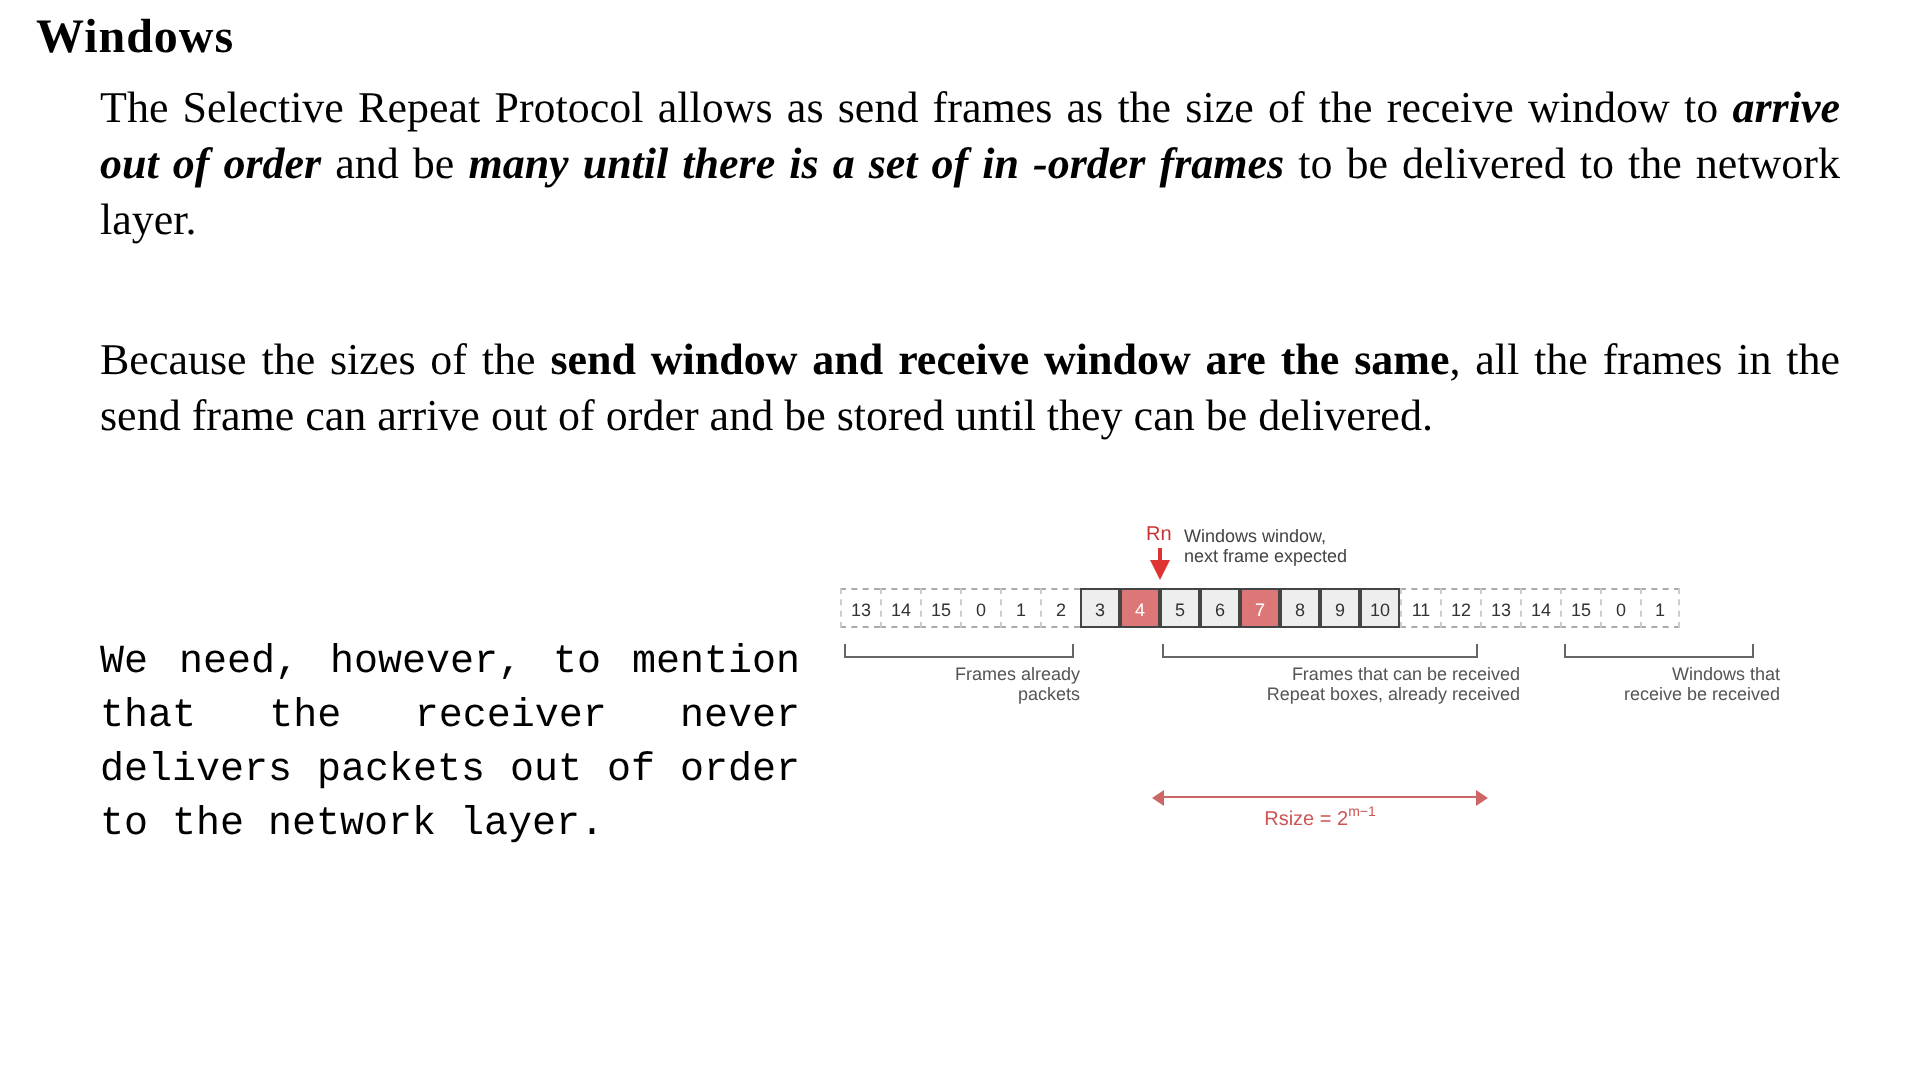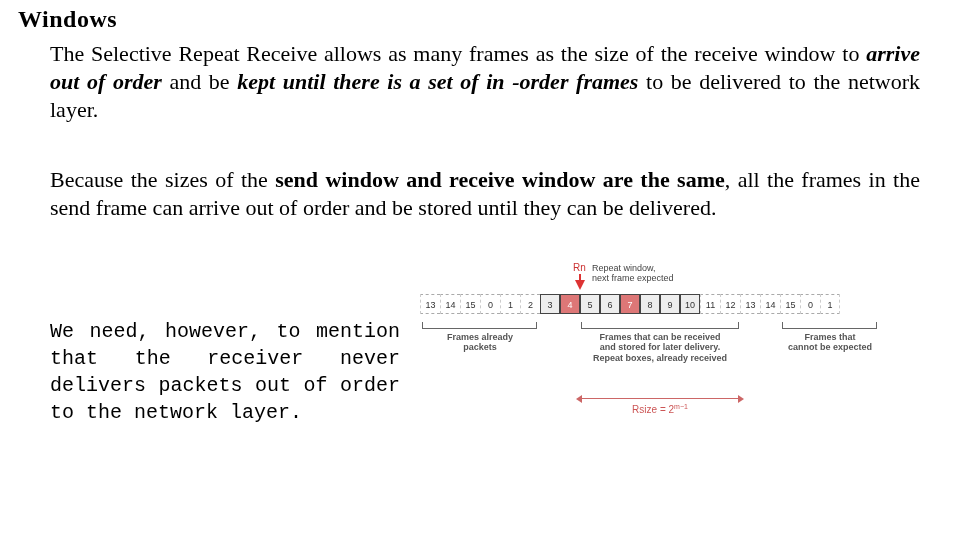--- a/index.html
+++ b/index.html
@@ -123,25 +123,24 @@
   .bracket .l, .bracket .r {
     position: absolute;
     top: 0;
     width: 1px; height: 6px;
     background: #666;
   }
   .bracket .l { left: 0; }
   .bracket .r { right: 0; }
   .cap {
     position: absolute;
-    text-align: center;
+    text-align: right;
     font-size: 9px;
     color: #555;
     line-height: 1.15;
-    font-weight: bold;
   }
   .rsize {
     position: absolute;
     top: 118px;
     left: 160px;
     width: 160px;
     text-align: center;
   }
   .rsize-line {
     border-top: 1px solid #c66;
@@ -166,66 +165,65 @@
   sup { font-size: 0.7em; }
 </style>
 </head>
 <body>
 
 <div class="page">
 
   <div class="heading">Windows</div>
 
   <div class="para p1">
-    <span>The Selective Repeat Receive allows as many frames as the size of the receive window to </span><span class="bi">arrive out of order</span><span> and be </span><span class="bi">kept until there is a set of in -order frames</span><span> to be delivered to the network layer.</span>
+    <span>The Selective Repeat Protocol allows as send frames as the size of the receive window to </span><span class="bi">arrive out of order</span><span> and be </span><span class="bi">many until there is a set of in -order frames</span><span> to be delivered to the network layer.</span>
   </div>
 
   <div class="para p2">
     <span>Because the sizes of the </span><span class="b">send window and receive window are the same</span><span>, all the frames in the send frame can arrive out of order and be stored until they can be delivered.</span>
   </div>
 
   <div class="para-left p3">We need, however, to mention that the receiver never delivers packets out of order to the network layer.</div>
 
   <div class="diagram">
     <div class="rn-label">Rn</div>
     <div class="arrow-stem"></div>
     <div class="arrow-down"></div>
     <div class="rtop-label">
-      <div>Repeat window,</div>
+      <div>Windows window,</div>
       <div>next frame expected</div>
     </div>
 
     <div class="row" id="cell-row"><span class="cell">13</span><span class="cell">14</span><span class="cell">15</span><span class="cell">0</span><span class="cell">1</span><span class="cell">2</span><span class="cell win">3</span><span class="cell win red">4</span><span class="cell win">5</span><span class="cell win">6</span><span class="cell win red">7</span><span class="cell win">8</span><span class="cell win">9</span><span class="cell win">10</span><span class="cell">11</span><span class="cell">12</span><span class="cell">13</span><span class="cell">14</span><span class="cell">15</span><span class="cell">0</span><span class="cell">1</span></div>
 
     <div class="bracket" style="top:42px; left:2px; width:115px;">
         <span class="l"></span>
         <span class="r"></span>
       </div>
     <div class="cap" style="top:52px; left:0; width:120px;">
       <div>Frames already</div>
       <div>packets</div>
     </div>
 
     <div class="bracket" style="top:42px; left:161px; width:158px;">
         <span class="l"></span>
         <span class="r"></span>
       </div>
     <div class="cap" style="top:52px; left:140px; width:200px;">
       <div>Frames that can be received</div>
-      <div>and stored for later delivery.</div>
       <div>Repeat boxes, already received</div>
     </div>
 
     <div class="bracket" style="top:42px; left:362px; width:95px;">
         <span class="l"></span>
         <span class="r"></span>
       </div>
     <div class="cap" style="top:52px; left:350px; width:120px;">
-      <div>Frames that</div>
-      <div>cannot be expected</div>
+      <div>Windows that</div>
+      <div>receive be received</div>
     </div>
 
     <div class="rsize">
       <div class="rsize-line"></div>
       <div class="rsize-label">
         <span>Rsize = 2</span><sup>m−1</sup>
       </div>
     </div>
   </div>
 

